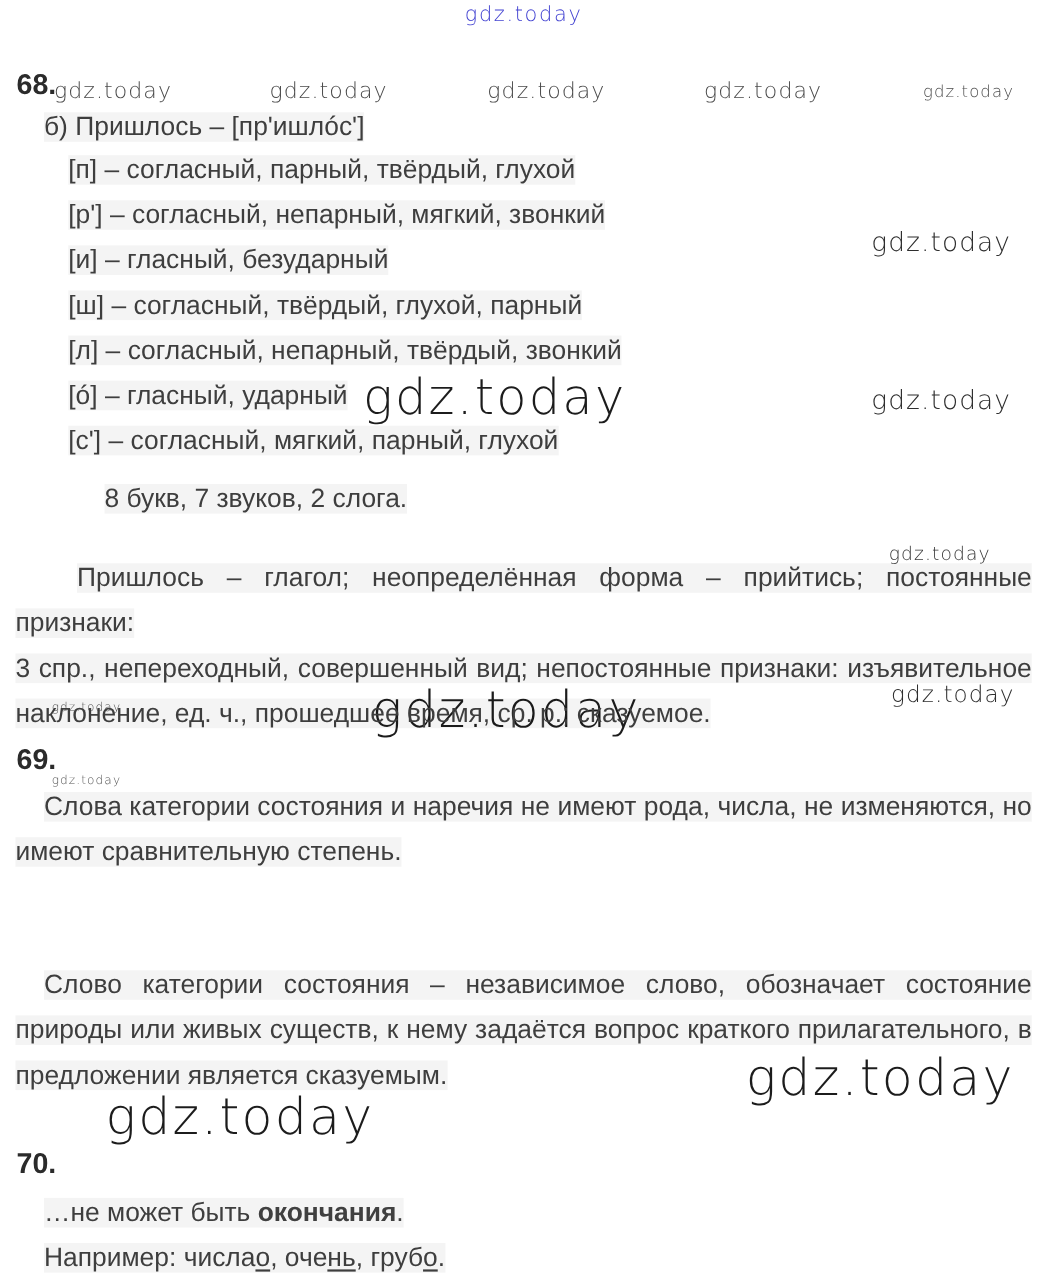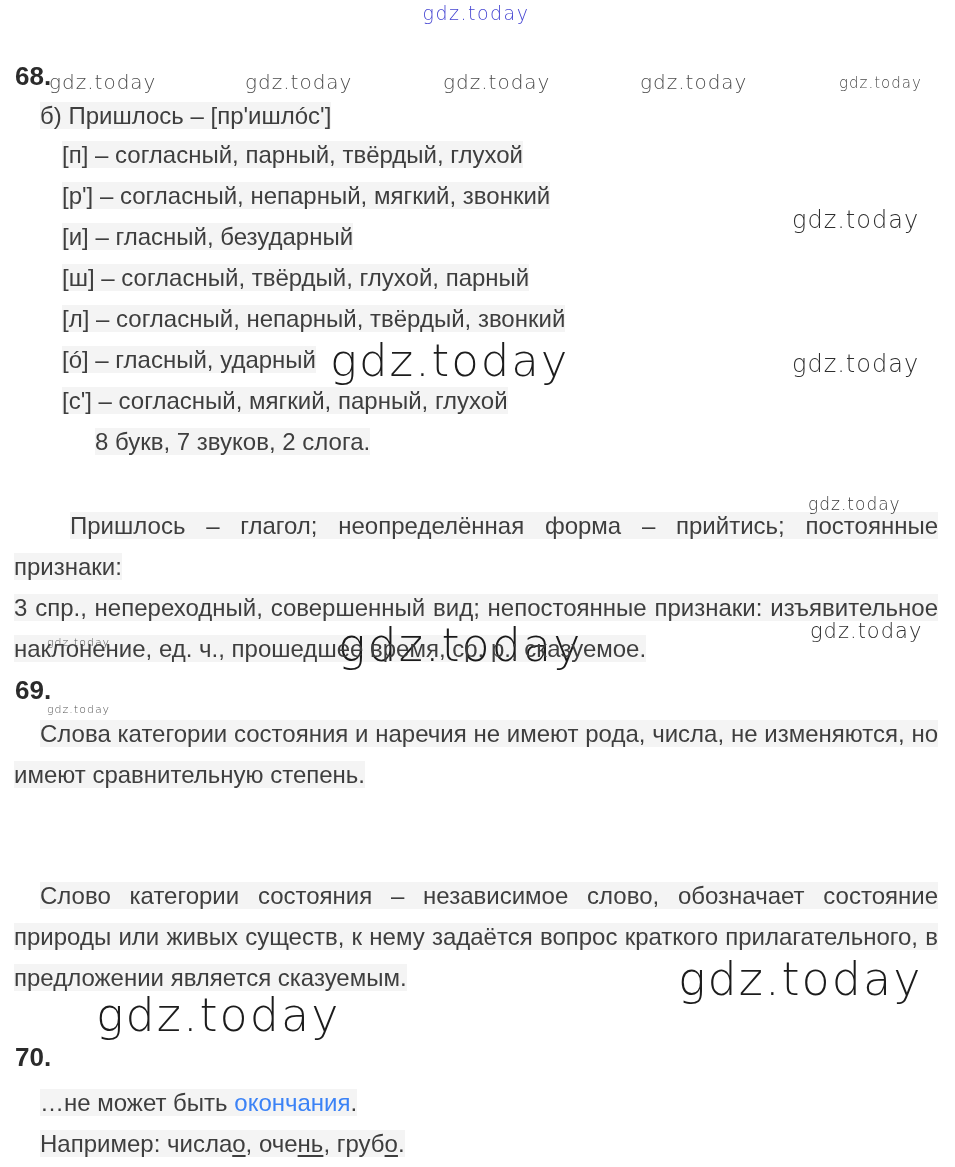--- a/index.html
+++ b/index.html
@@ -12,30 +12,30 @@
   .wm-blue { left:0; right:0; top:4px; text-align:center; font-size:19px; color:#4545d2; letter-spacing:1.5px; }
   .wm-row { top:72px; font-size:20px; color:#4b4b4b; }
   .wm-big { letter-spacing:2px; color:#1c1c1c; }
 
   .h-num { position:absolute; font-size:26px; font-weight:700; color:#2b2b2b; line-height:1.1; }
 
   .line { position:absolute; font-size:24px; line-height:41px; white-space:nowrap; }
 
   .phblock { position:absolute; left:62px; top:134px; }
   .phline { font-size:24px; line-height:41px; white-space:nowrap; }
-  .phsum  { margin-left:33px; }
+  .phsum  { margin-left:33px;margin-top:12px; }
 
   .para { position:absolute; left:14px; right:14px; font-size:24px; line-height:41px; }
   .jline { text-align:justify; text-align-last:justify; }
   .jline.last { text-align-last:left; }
   .ind-lg { text-indent:56px; }
   .ind-sm { text-indent:26px; }
 
   .tint { background:rgba(0,0,0,0.045); }
-  .b { font-weight:400; color:#3b82f6; }
+  .b { font-weight:700; color:#404040; }
   .u { text-decoration:underline; text-underline-offset:3px; }
 </style>
 </head>
 <body>
 
 <div class="sheet">
 
   <div class="wm wm-blue">gdz.today</div>
 
   <span class="wm wm-row" style="left:49px">gdz.today</span>

